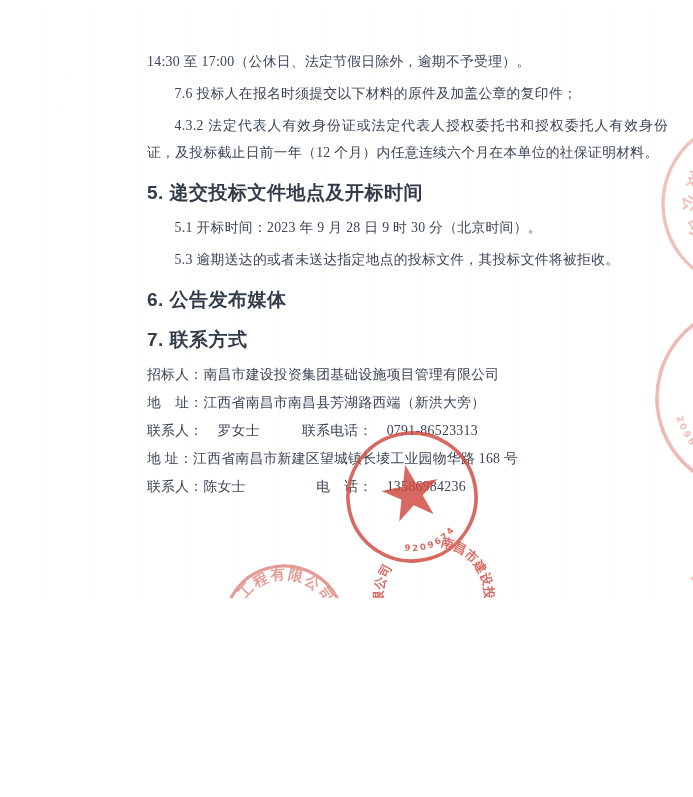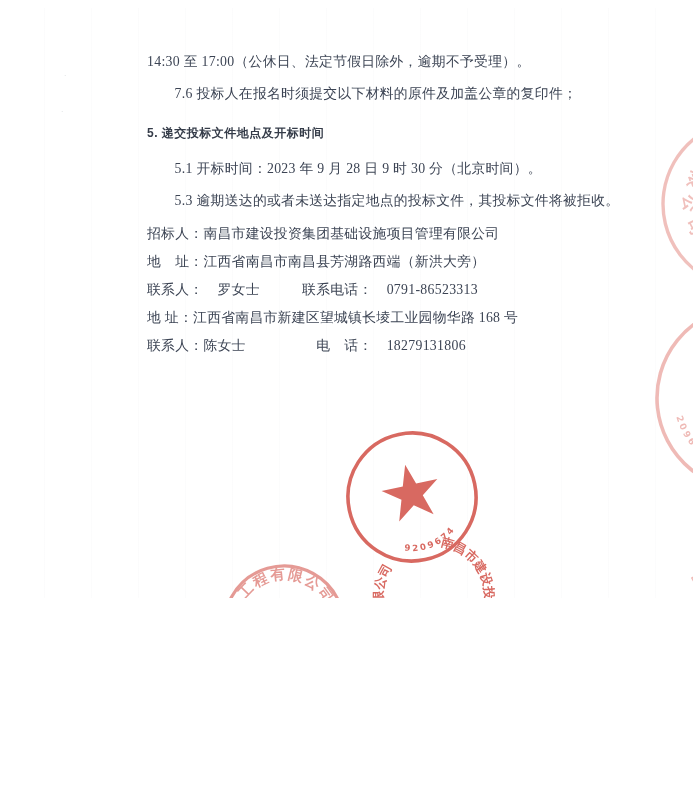--- a/index.html
+++ b/index.html
@@ -25,21 +25,21 @@
     letter-spacing:0.3px;
     line-height:27px;
     text-align:justify;
   }
   .para{margin:0 0 5px 0;text-indent:2em;}
   .para.noindent{text-indent:0;}
   .heading{
     font-family:"Liberation Sans","DejaVu Sans",sans-serif;
     font-weight:bold;
     color:#353c49;
-    font-size:12px;
+    font-size:19px;
     margin:13px 0 8px 0;
     text-indent:0;
     letter-spacing:0.5px;
   }
   .contacts{margin-top:6px;}
   .contact-line{line-height:28px;text-indent:0;margin:0;}
   
   .stamp{position:absolute;pointer-events:none;}
   .stamp svg{overflow:visible;display:block;}
   .stamp-tenderer{left:293px;top:414px;width:150px;height:150px;transform:rotate(-12deg);opacity:0.82;}
@@ -50,33 +50,36 @@
   .speck{position:absolute;color:#9aa0aa;font-size:7px;opacity:0.55;}
 </style>
 </head>
 <body>
 
 <div class="page">
 
   <div class="content">
     <p class="para noindent">14:30 至 17:00（公休日、法定节假日除外，逾期不予受理）。</p>
     <p class="para">7.6 投标人在报名时须提交以下材料的原件及加盖公章的复印件；</p>
+    <p class="para">4.3.2 法定代表人有效身份证或法定代表人授权委托书和授权委托人有效身份证，及投标截止日前一年（12 个月）内任意连续六个月在本单位的社保证明材料。</p>
 
     <p class="heading">5. 递交投标文件地点及开标时间</p>
     <p class="para">5.1 开标时间：2023 年 9 月 28 日  9 时 30 分（北京时间）。</p>
     <p class="para">5.3 逾期送达的或者未送达指定地点的投标文件，其投标文件将被拒收。</p>
 
+    <p class="heading">6. 公告发布媒体</p>
 
+    <p class="heading">7. 联系方式</p>
 
     <div class="contacts">
       <p class="contact-line">招标人：南昌市建设投资集团基础设施项目管理有限公司</p>
       <p class="contact-line">地　址：江西省南昌市南昌县芳湖路西端（新洪大旁）</p>
       <p class="contact-line">联系人：　罗女士　　　联系电话：　0791-86523313</p>
       <p class="contact-line">地 址：江西省南昌市新建区望城镇长堎工业园物华路 168 号</p>
-      <p class="contact-line">联系人：陈女士　　　　　电　话：　18279131806</p>
+      <p class="contact-line">联系人：陈女士　　　　　电　话：　13586984236</p>
     </div>
   </div>
 
   <div class="stamp stamp-tenderer">
     <svg width="150" height="150" viewBox="0 0 150 150">
       <defs>
         <path id="t-ring" d="M 75,126 A 51,51 0 1,1 74.99,126.0001"></path>
         <path id="t-num" d="M 21,75 A 54,54 0 0,0 129,75"></path>
       </defs>
       <circle cx="75" cy="75" r="64" fill="none" stroke="#d0493f" stroke-width="3.6"></circle>

